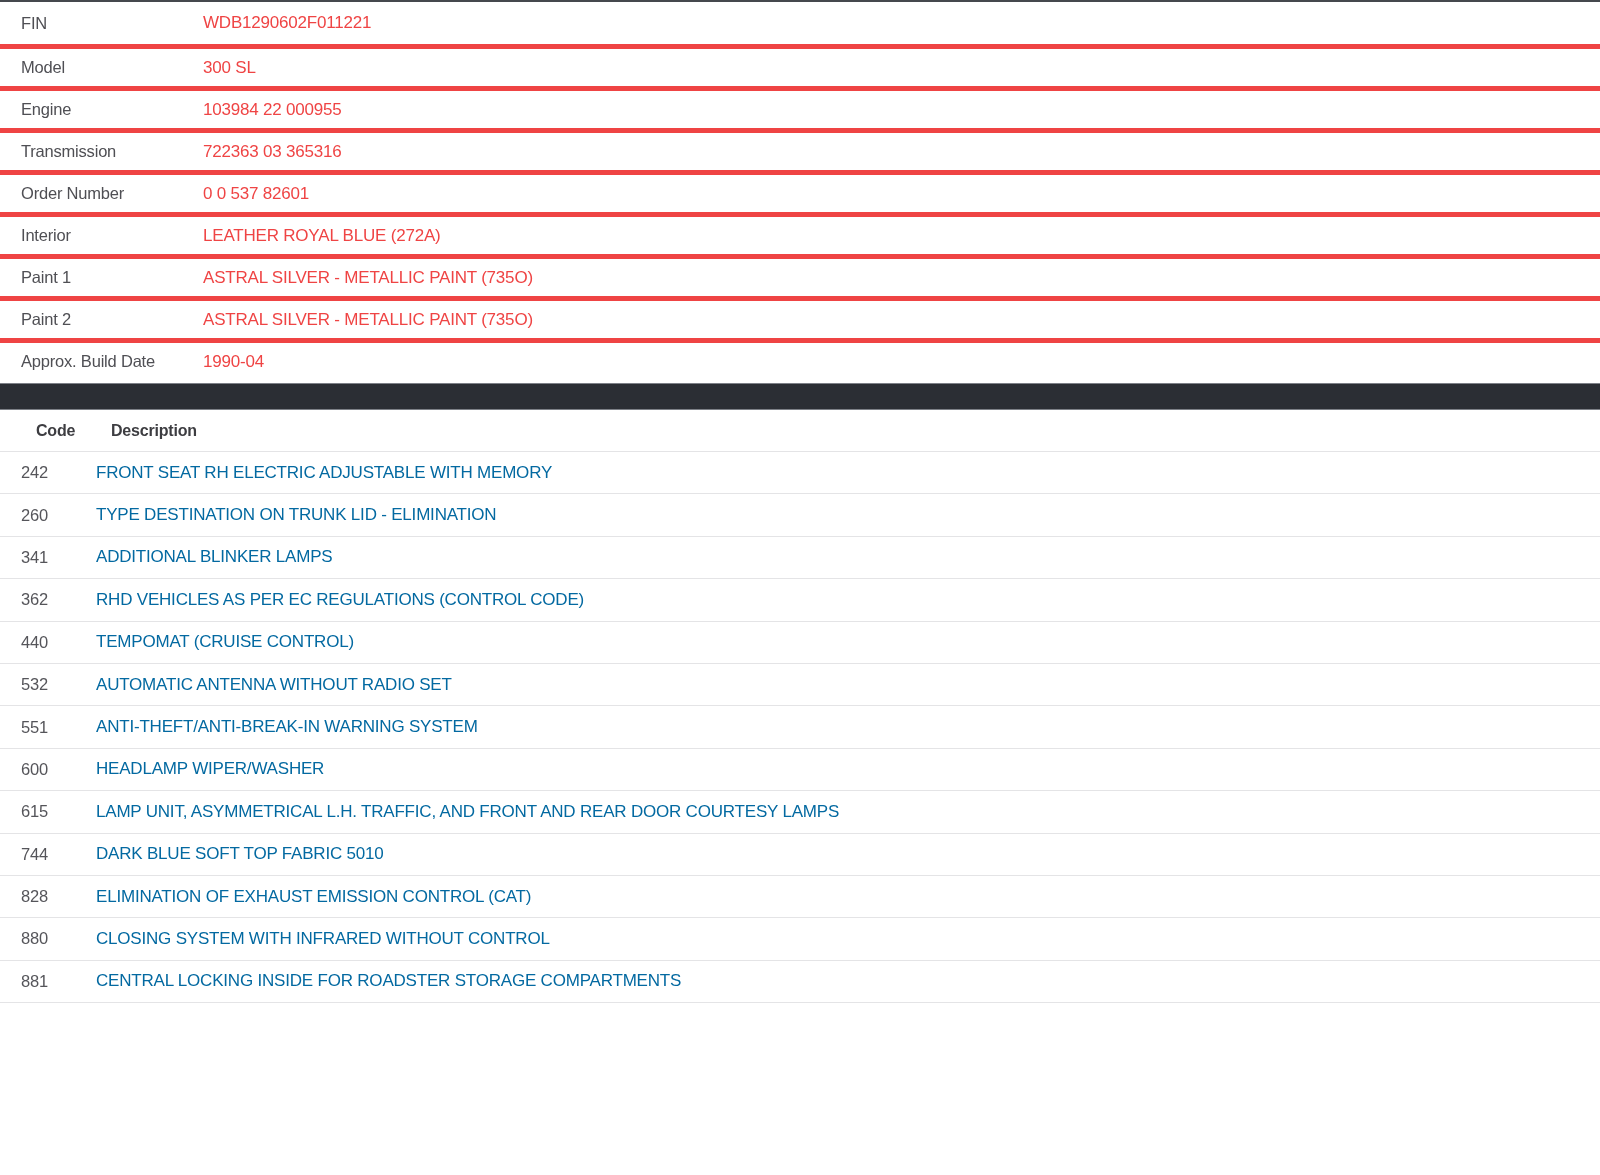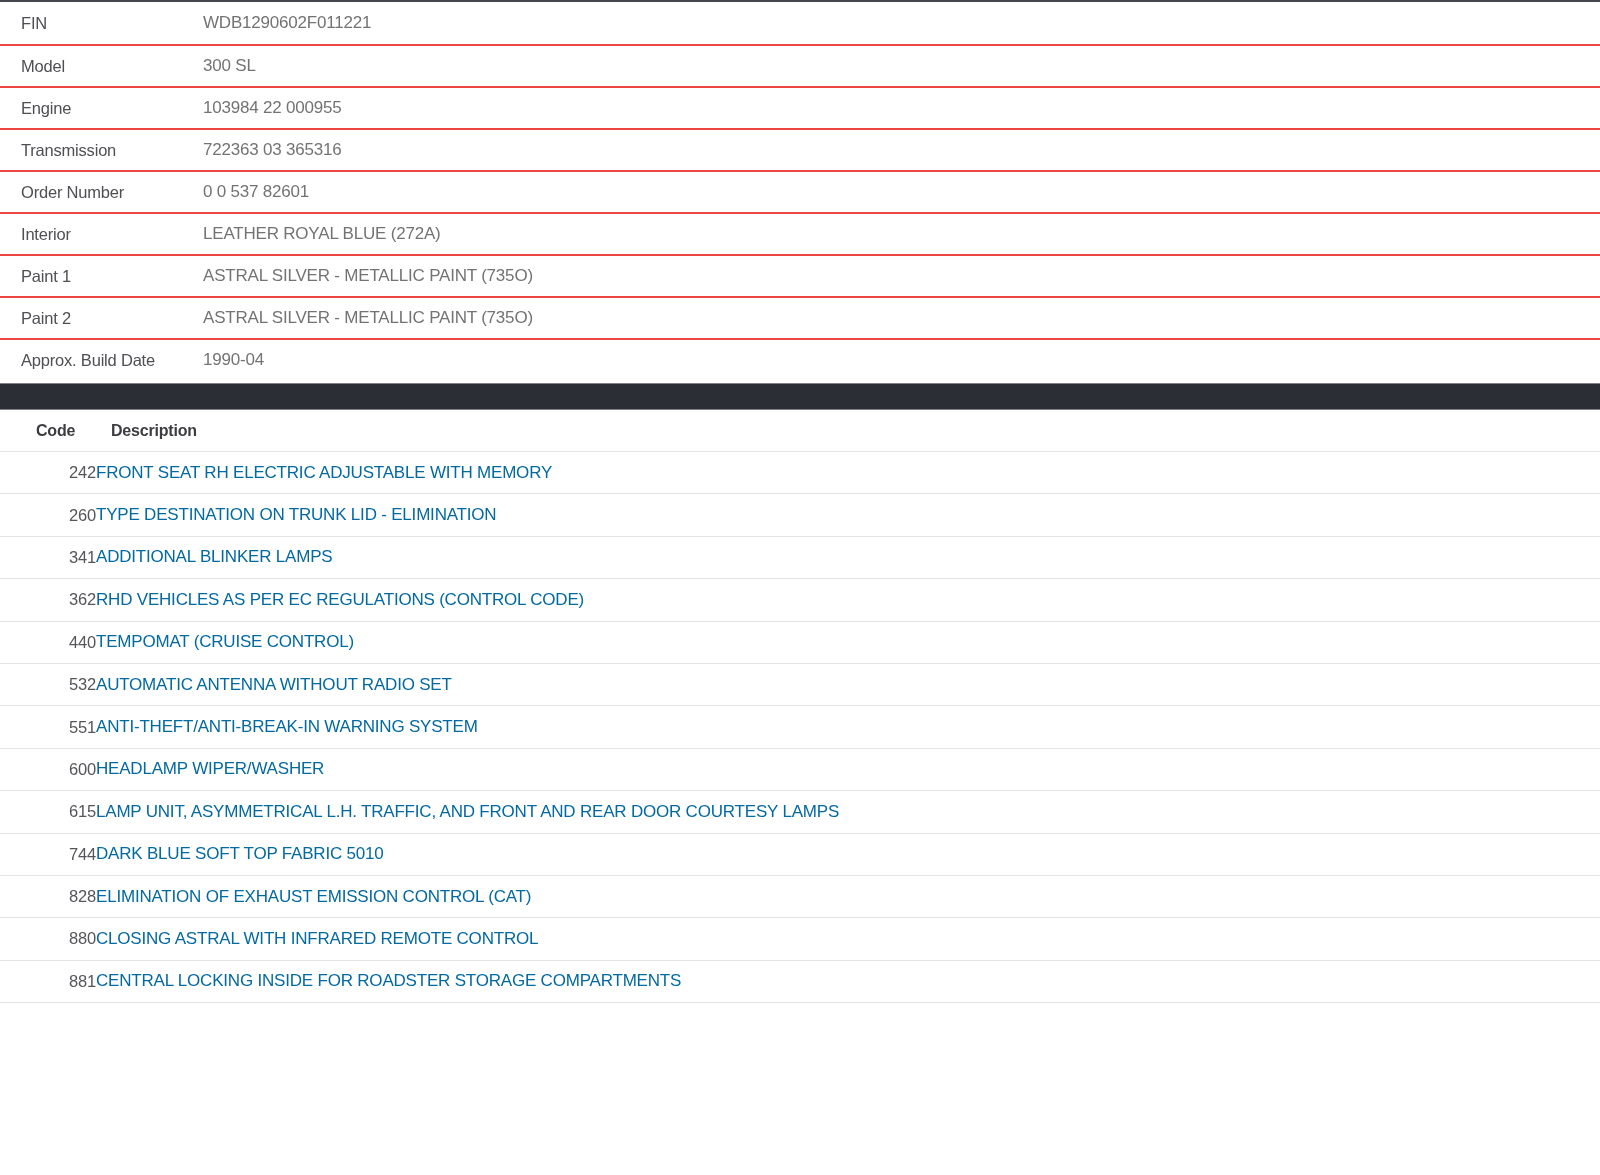--- a/index.html
+++ b/index.html
@@ -17,33 +17,33 @@
     background: #45484e;
   }
 
   
   .spec-table { width: 100%; }
   .spec-row {
     display: flex;
     align-items: center;
     height: 42px;
     padding-left: 21px;
-    border-top: 2px solid #ef4444;
+    border-top: 5px solid #ef4444;
   }
   .spec-row:first-child { border-top: none; }
   .spec-label {
     flex: none;
     width: 182px;
     font-size: 16.5px;
     color: #4f4f54;
     font-weight: 500;
   }
   .spec-value {
     font-size: 17px;
-    color: #737373;
+    color: #ef4444;
     white-space: nowrap;
   }
 
   
   .section-bar {
     margin-top: 3px;
     height: 27px;
     background: #2b2e34;
     border-top: 1px solid #7d8087;
     border-bottom: 1px solid #7d8087;
@@ -62,21 +62,20 @@
     font-weight: 700;
     color: #3d3d41;
   }
   .codes-header .hdr-code { flex: none; width: 75px; }
   .code-row {
     display: flex;
     align-items: center;
     height: 42.4px;
     padding-left: 21px;
     border-bottom: 1px solid #e4e4e6;
-    text-align: right;
   }
   .code-cell {
     flex: none;
     width: 75px;
     font-size: 16.5px;
     color: #55555a;
   }
   .desc-cell {
     font-size: 17px;
     color: #0369a1;
@@ -199,21 +198,21 @@
     <span class="desc-cell">DARK BLUE SOFT TOP FABRIC 5010</span>
   </div>
 
   <div class="code-row">
     <span class="code-cell">828</span>
     <span class="desc-cell">ELIMINATION OF EXHAUST EMISSION CONTROL (CAT)</span>
   </div>
 
   <div class="code-row">
     <span class="code-cell">880</span>
-    <span class="desc-cell">CLOSING ASTRAL WITH INFRARED REMOTE CONTROL</span>
+    <span class="desc-cell">CLOSING SYSTEM WITH INFRARED WITHOUT CONTROL</span>
   </div>
 
   <div class="code-row">
     <span class="code-cell">881</span>
     <span class="desc-cell">CENTRAL LOCKING INSIDE FOR ROADSTER STORAGE COMPARTMENTS</span>
   </div>
 </div>
 
 </div>
 

